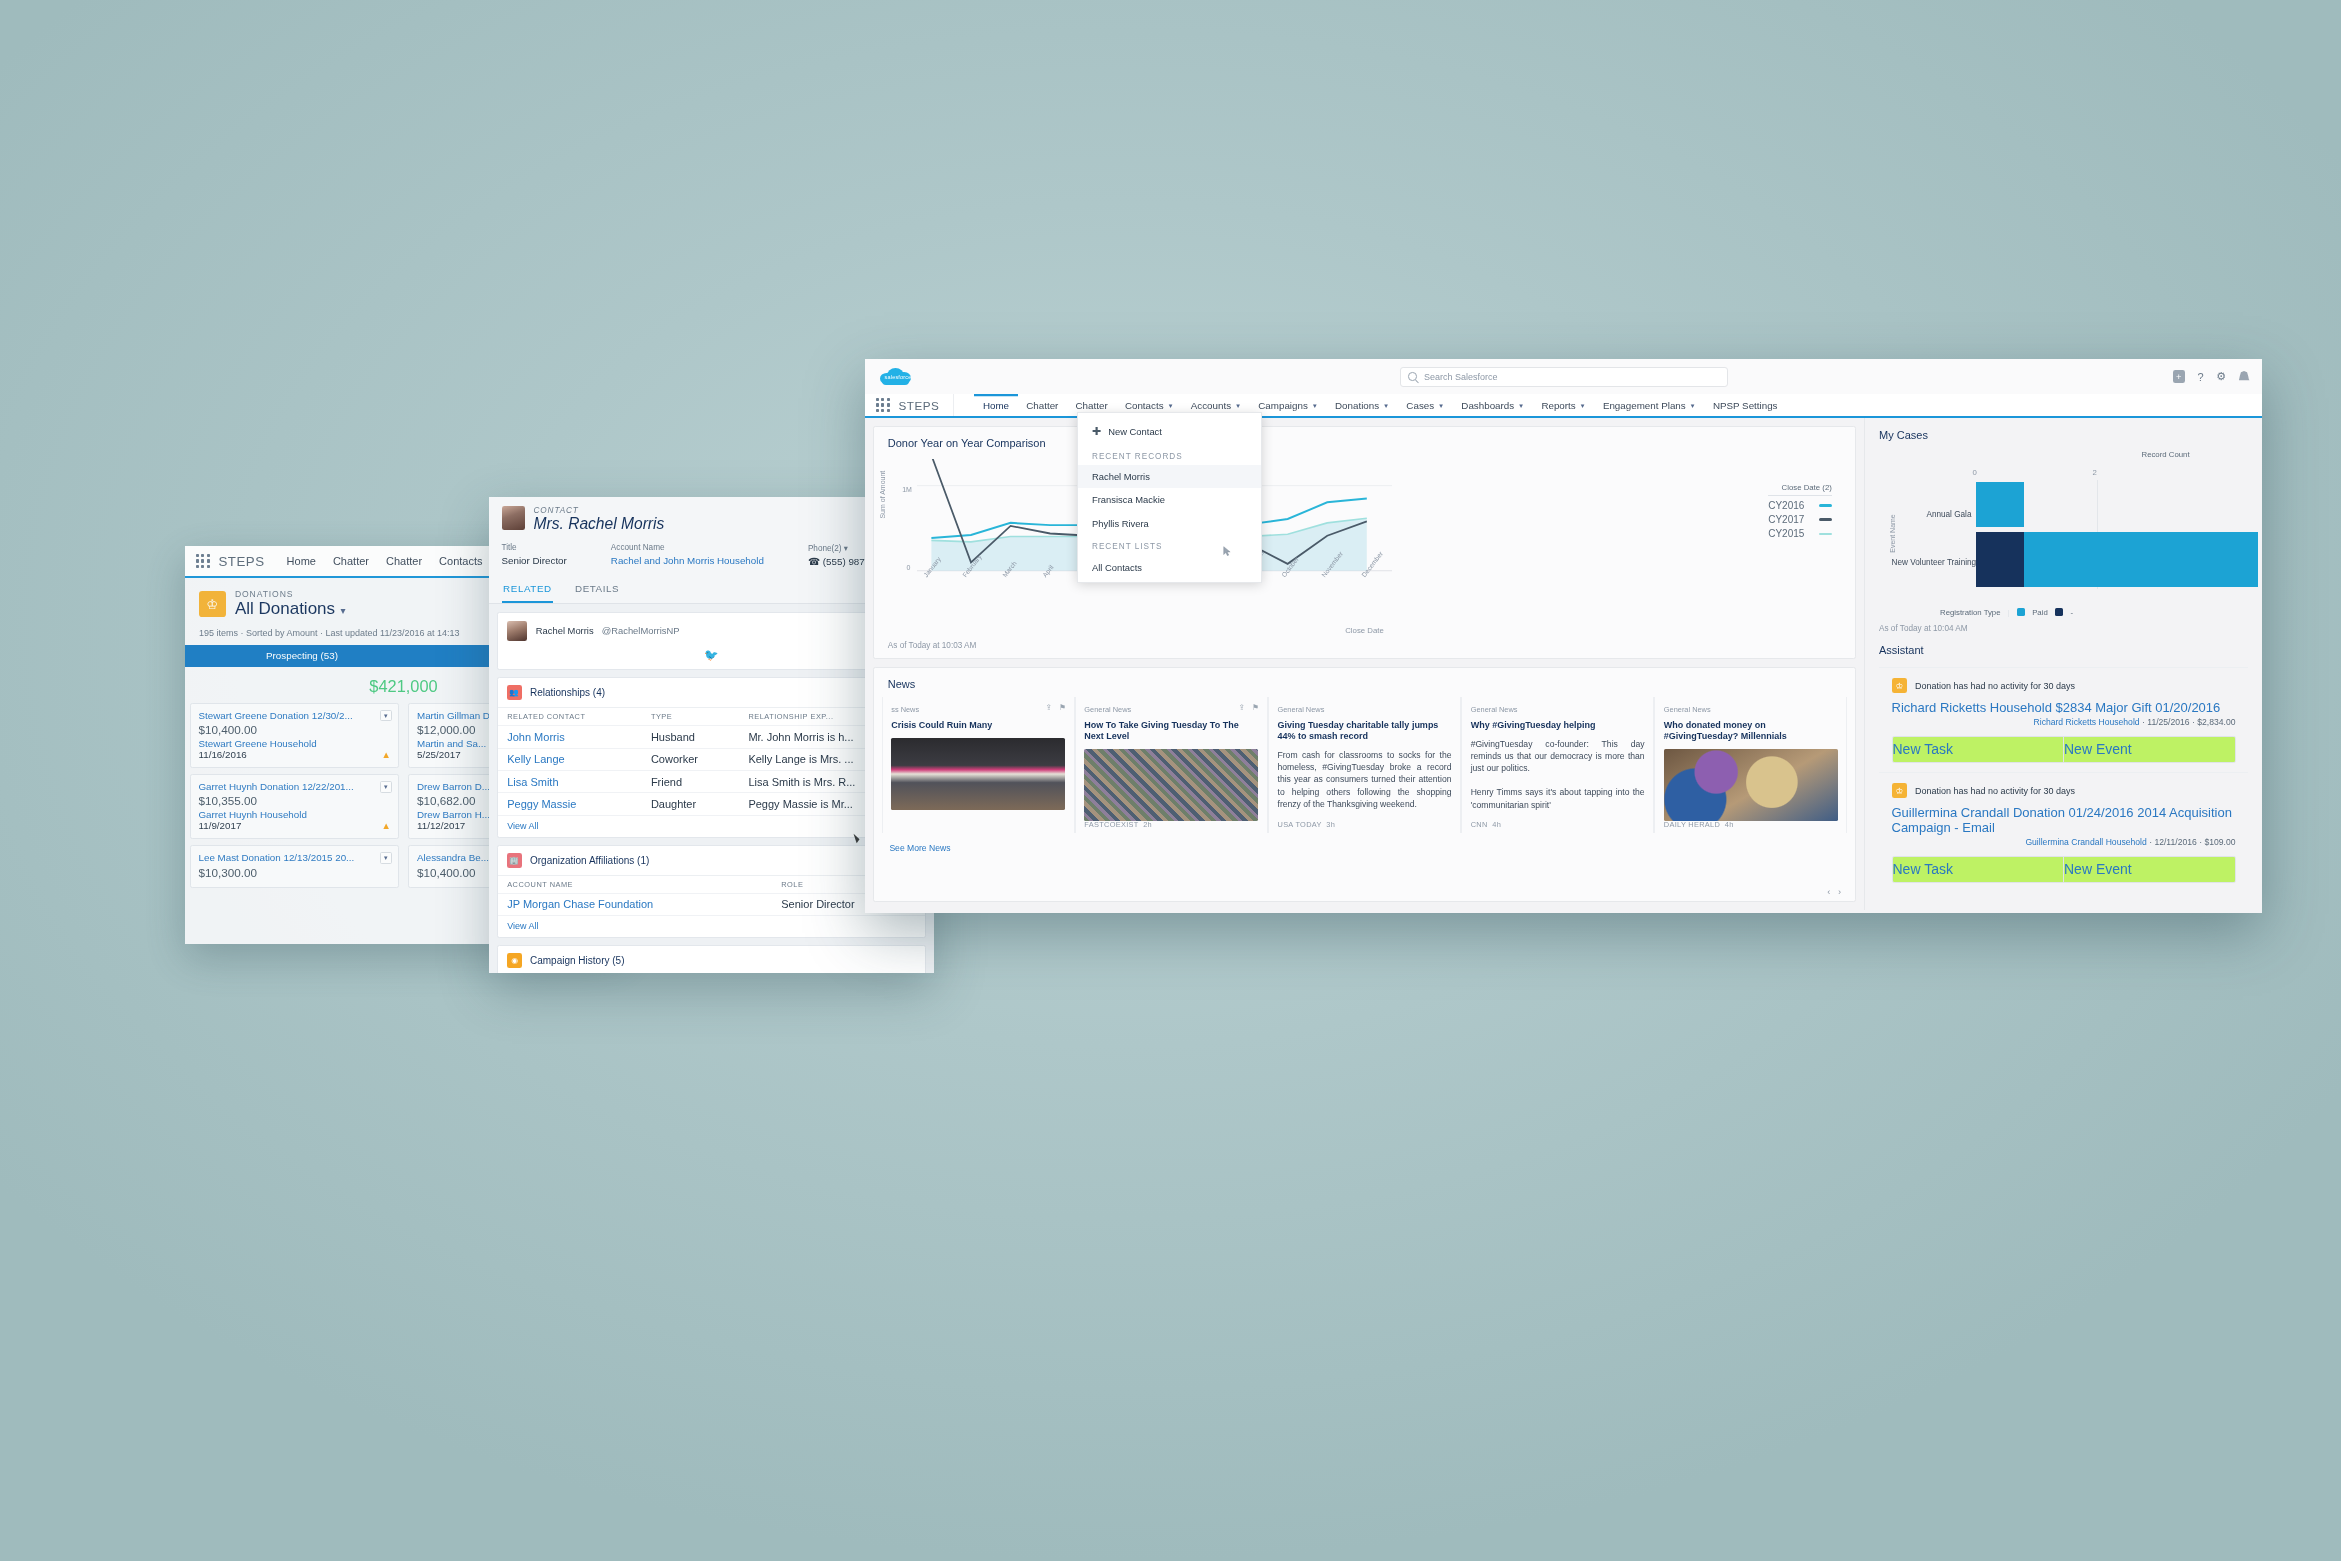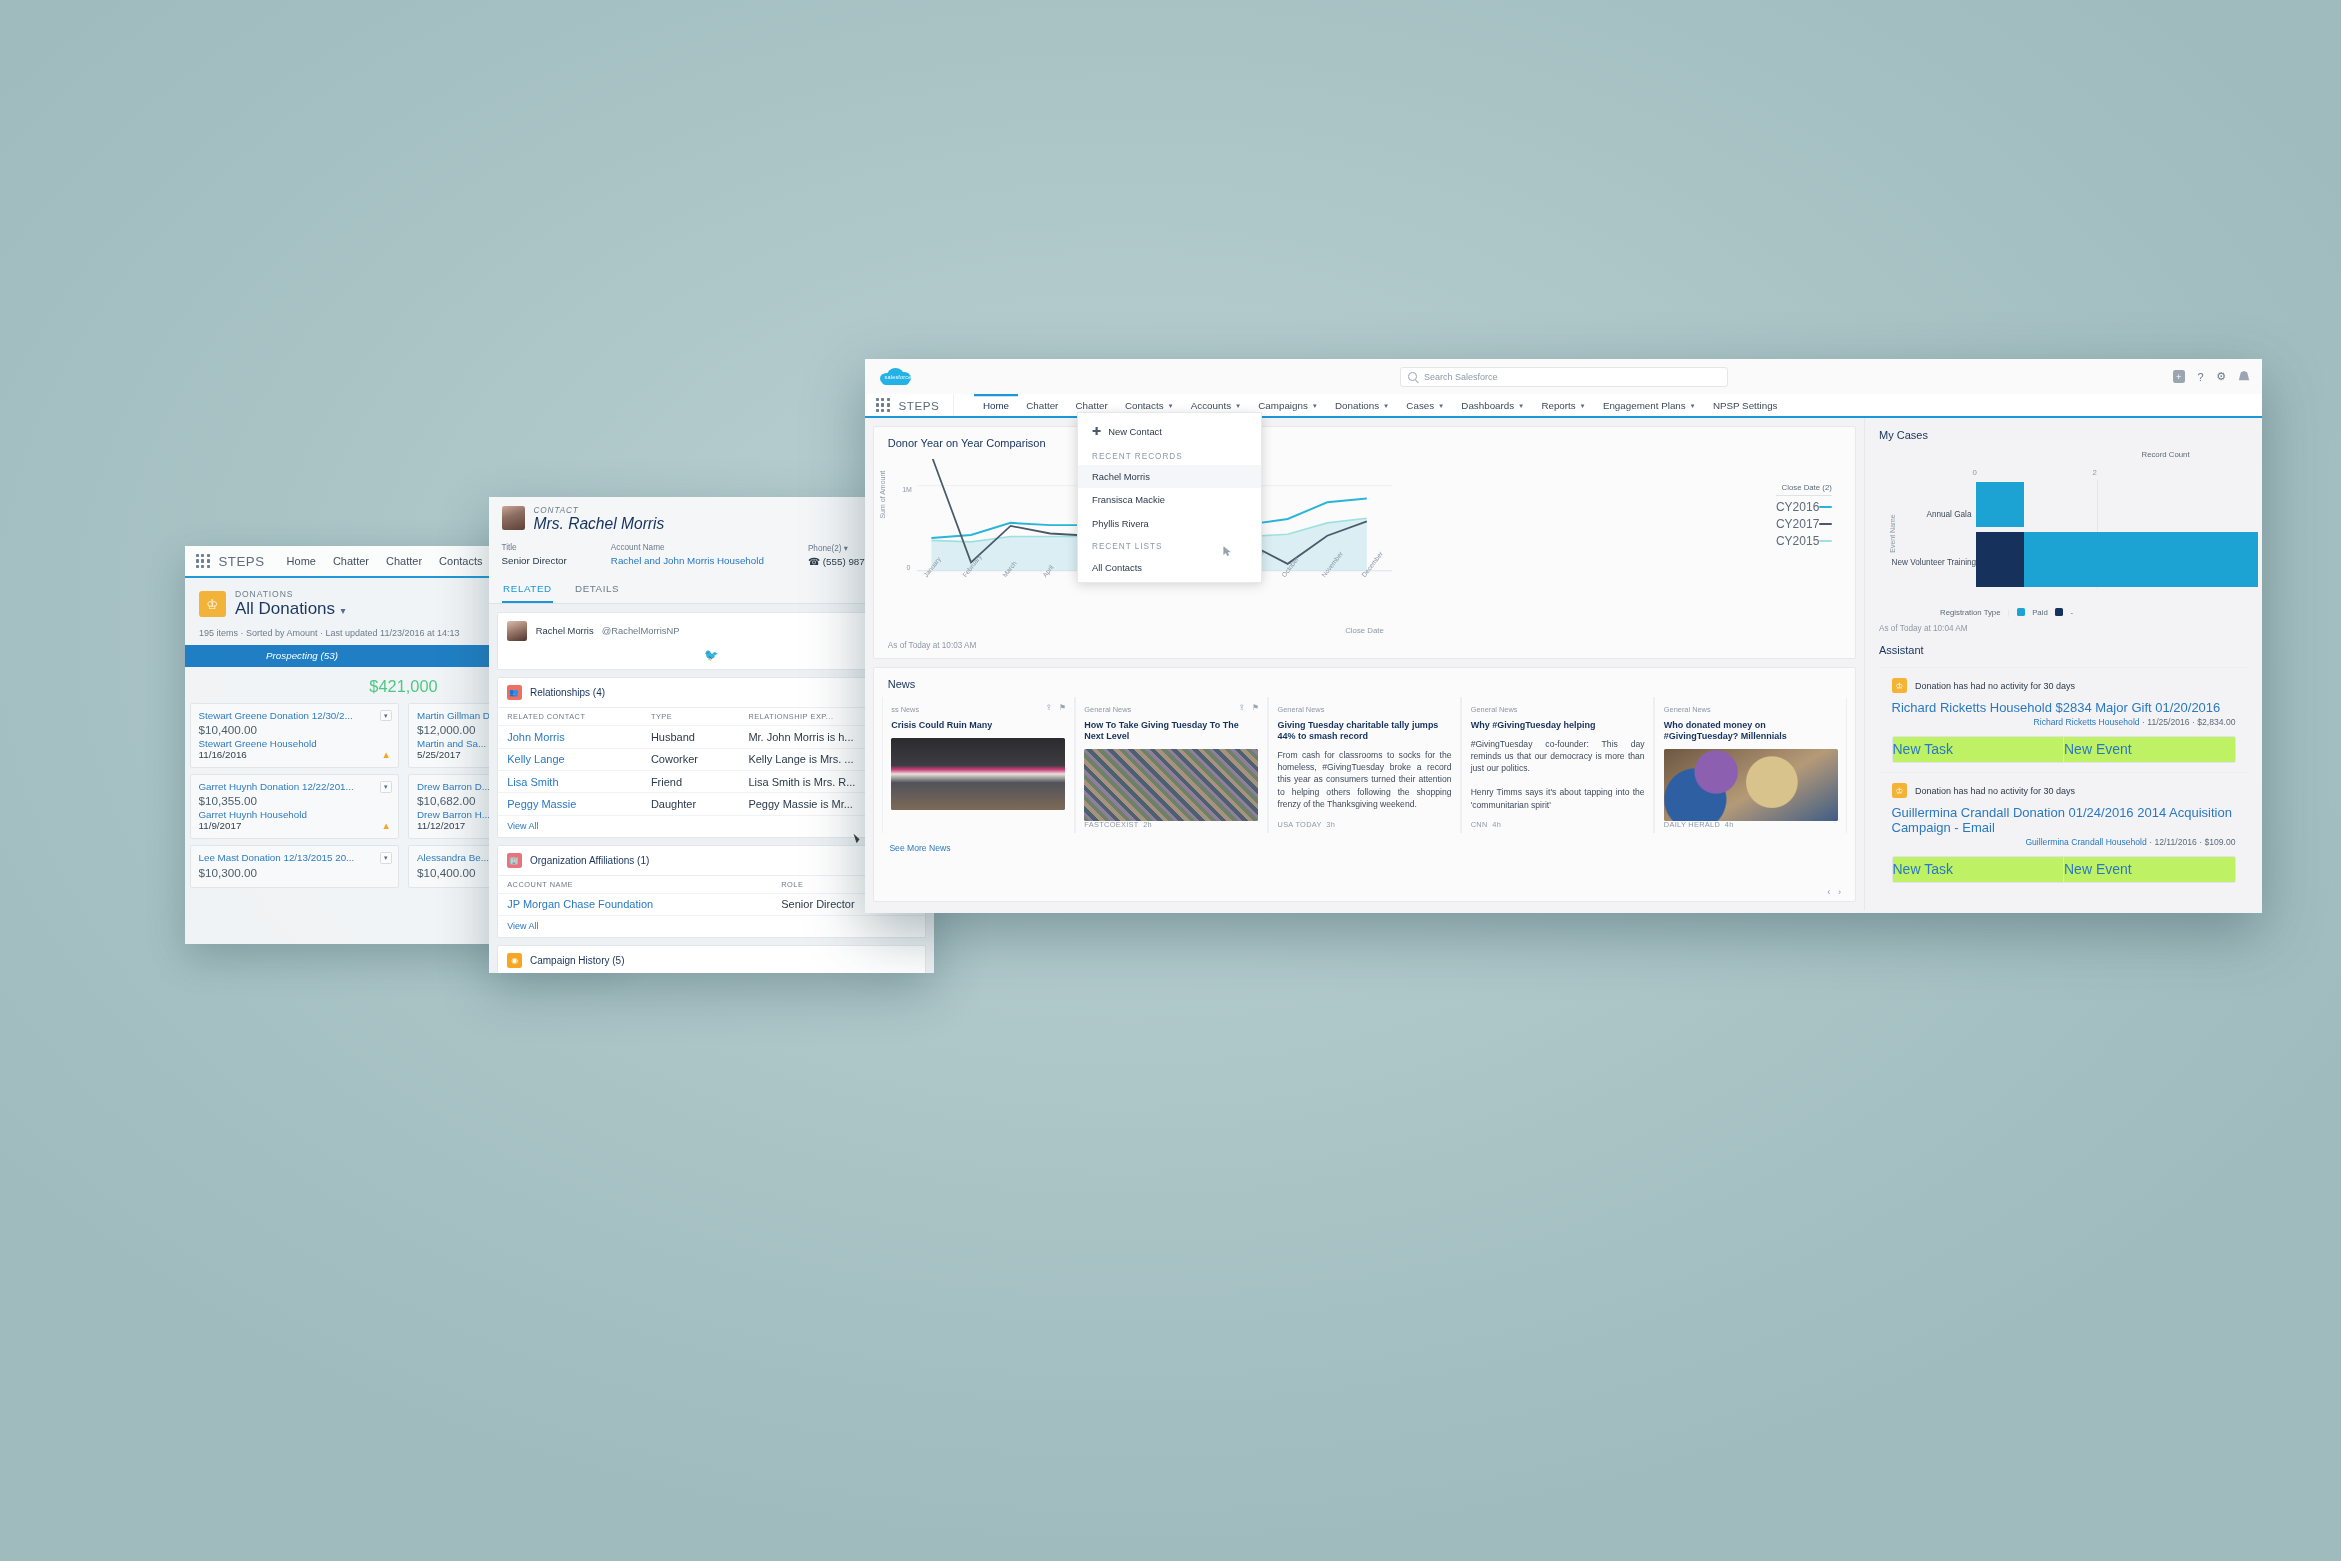--- a/index.html
+++ b/index.html
@@ -191,21 +191,21 @@
   .card {
     background:#fbfbfc; border:0.8px solid #e6e8eb; margin:7.8px; border-radius:2.3px; position:relative;
   }
   .card-title { font-size:11px; color:#16325c; padding:10px 14px 0 14px; }
   .card-foot { font-size:8.2px; color:#8d98a6; padding:6.2px 14px 7.8px 14px; }
 
   
   .chart-wrap { position:relative; height:168px; margin:6.2px 9.4px 0 9.4px; }
   .legendbox { position:absolute; right:14px; top:28px; text-align:right; }
   .legendbox .lg-t { font-size:7.8px; color:#5c6b7a; border-bottom:0.8px solid #dfe3e8; padding-bottom:3.1px; margin-bottom:3.9px;}
-  .lg-row { font-size:12px; color:#5c6b7a; display:flex; align-items:center; justify-content:flex-end; gap:0; margin-top:3.1px;}
+  .lg-row { font-size:10px; color:#5c6b7a; display:flex; align-items:center; justify-content:flex-end; gap:15px; margin-top:3.1px;}
   .lg-row i { width:12.5px; height:2.3px; display:block; border-radius:1.6px; }
   .ax-y { position:absolute; left:-1.6px; top:50%; transform:rotate(-90deg) translateX(50%); transform-origin:left center;
           font-size:7px; color:#8d98a6; white-space:nowrap;}
   .ax-x { text-align:center; font-size:7.8px; color:#8d98a6; margin-top:3.1px;}
   .xt { position:absolute; font-size:6.6px; color:#8d98a6; transform:rotate(-52deg); transform-origin:left top; white-space:nowrap;}
 
   
   .barchart { position:relative; height:148px; margin:12.5px 12.5px 0 12.5px; }
   .bc-ylab { position:absolute; left:0; top:52%; transform:rotate(-90deg) translateX(-50%); transform-origin:left center;
              font-size:7px; color:#8d98a6;}
@@ -268,21 +268,21 @@
     <div class="dn-head">
       <div class="dn-icon">♔</div>
       <div class="dn-titles">
         <div class="dn-kicker">DONATIONS</div>
         <div class="dn-title">
           <span>All Donations</span><span class="caret">▾</span>
         </div>
       </div>
     </div>
     <div class="dn-meta">195 items · Sorted by Amount · Last updated 11/23/2016 at 14:13</div>
-    <div style="position:relative;height:22px;font-style:italic;">
+    <div style="position:relative;height:22px;">
       <div class="path">Prospecting  (53)</div>
       <div class="path2"></div>
     </div>
     <div class="amount-row">
       <span>$421,000</span>
     </div>
     <div class="dn-cols">
       <div class="dn-col">
         <div class="dn-card">
           <span class="chev">▾</span>

